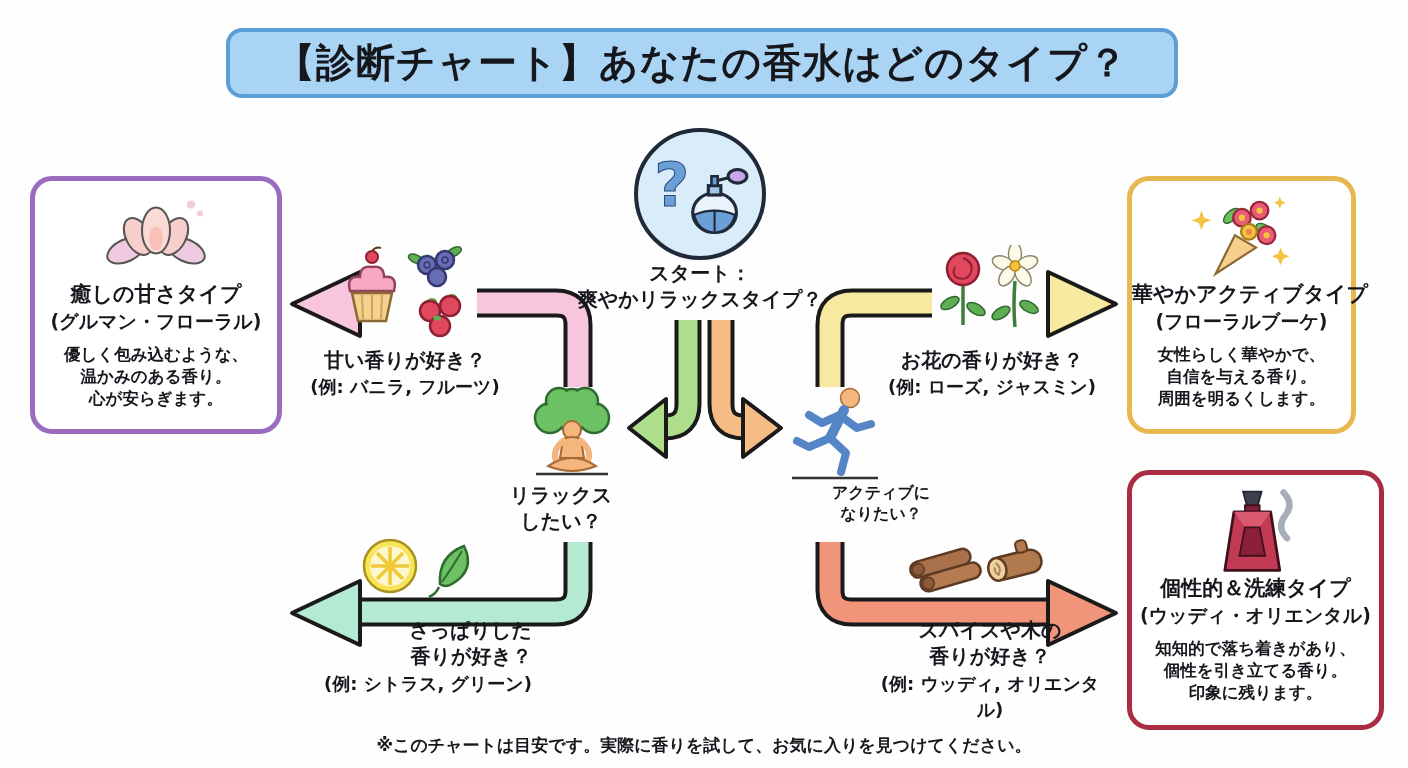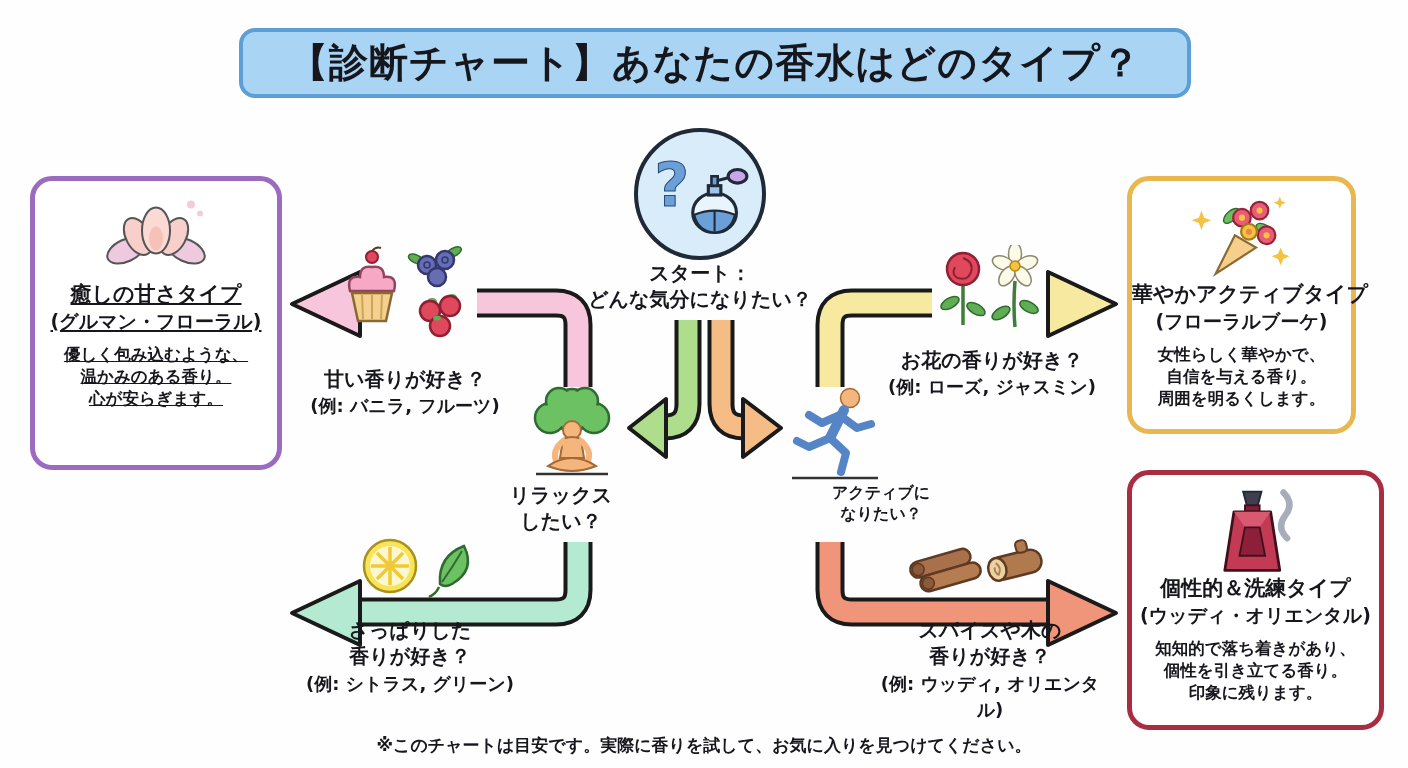--- a/index.html
+++ b/index.html
@@ -4,43 +4,43 @@
 <style>
   html,body { margin:0; padding:0; background:#ffffff; }
   .canvas {
     position:relative; width:1408px; height:768px; background:#fefefe;
     font-family:"DejaVu Sans","Liberation Sans",sans-serif; color:#16161d; overflow:hidden;
   }
   .title-banner {
     position:absolute; left:226px; top:28px; width:952px; height:70px;
     background:#a9d4f4; border:4px solid #5c9fd6; border-radius:16px;
     box-sizing:border-box; display:flex; align-items:center; justify-content:center;
-    font-size:39px; font-weight:bold; letter-spacing:1px; white-space:nowrap;margin-left:13px;
+    font-size:39px; font-weight:bold; letter-spacing:1px; white-space:nowrap;
   }
   .arrows { position:absolute; left:0; top:0; }
   .abs { position:absolute; }
   .start-circle {
     position:absolute; left:634px; top:128px; width:132px; height:132px;
     border-radius:50%; background:#d9ecf9; border:4px solid #1f2937; box-sizing:border-box;
     display:flex; align-items:center; justify-content:center;
   }
   .label { position:absolute; text-align:center; font-weight:bold; line-height:1.32; }
   .start-label  { left:550px; top:260px; width:300px; font-size:20px; }
   .q-relax      { left:480px; top:482px; width:162px; font-size:20px; }
   .q-active     { left:800px; top:482px; width:162px; font-size:16px; }
-  .q-sweet      { left:285px; top:366px; width:240px; font-size:20px; }
+  .q-sweet      { left:285px; top:347px; width:240px; font-size:20px; }
   .q-flower     { left:872px; top:347px; width:240px; font-size:20px; }
-  .q-fresh      { left:288px; top:617px; width:244px; font-size:20px; }
+  .q-fresh      { left:288px; top:617px; width:244px; font-size:20px;text-align:right; }
   .q-spice      { left:868px; top:617px; width:244px; font-size:20px; }
   .ex { font-size:18px; }
   .result-box {
     position:absolute; background:#ffffff; border-style:solid; border-width:5px;
     border-radius:22px; box-sizing:border-box; text-align:center; padding-top:12px;
   }
-  .box-gourmand { left:30px;   top:176px; width:252px; height:294px; border-color:#9b6bbf;text-decoration:underline; }
+  .box-gourmand { left:30px;   top:176px; width:252px; height:258px; border-color:#9b6bbf; }
   .box-bouquet  { left:1127px; top:176px; width:229px; height:258px; border-color:#e9b750; }
   .box-citrus   { left:30px;   top:470px; width:252px; height:260px; border-color:#54c0ae; }
   .box-woody    { left:1127px; top:470px; width:257px; height:260px; border-color:#a92c40; }
   .box-icon { height:88px; display:block; margin:0 auto; }
   .box-title { font-size:21px; font-weight:bold; line-height:1.28; white-space:nowrap; }
   .box-subtitle { font-size:19px; }
   .box-desc { font-size:16.5px; font-weight:600; line-height:1.34; margin-top:9px; }
   .footer {
     position:absolute; left:0; top:734px; width:1408px; text-align:center;
     font-size:17px; font-weight:bold;
@@ -101,21 +101,21 @@
       <path d="M42.5 68 Q62 60 81.5 68 Q78 84 62 85 Q46 84 42.5 68 Z" fill="#6b9fd8" stroke="#1f2937" stroke-width="2"></path>
       <line x1="62" y1="64" x2="62" y2="84" stroke="#1f2937" stroke-width="2"></line>
       <rect x="56" y="40" width="12" height="9" fill="#9fc3e8" stroke="#1f2937" stroke-width="3"></rect>
       <rect x="59" y="31" width="6" height="9" fill="#6b9fd8" stroke="#1f2937" stroke-width="2.5"></rect>
       <line x1="65" y1="35" x2="77" y2="32" stroke="#1f2937" stroke-width="3"></line>
       <ellipse cx="84" cy="31" rx="9" ry="6.5" fill="#c9a6e9" stroke="#1f2937" stroke-width="3"></ellipse>
     </svg>
   </div>
   <div class="label start-label">
     <span>スタート：</span><br>
-    <span>どんな気分になりたい？</span>
+    <span>爽やかリラックスタイプ？</span>
   </div>
 
   <svg class="abs" style="left:512px;top:384px;" width="120" height="102" viewBox="0 0 120 102">
     <g stroke="#2e6b33" stroke-width="2.5" fill="#6cc162">
       <circle cx="60" cy="26" r="21"></circle>
         <circle cx="38" cy="34" r="15"></circle>
         <circle cx="82" cy="34" r="15"></circle>
       <circle cx="47" cy="17" r="13"></circle>
         <circle cx="73" cy="17" r="13"></circle>
     </g>

